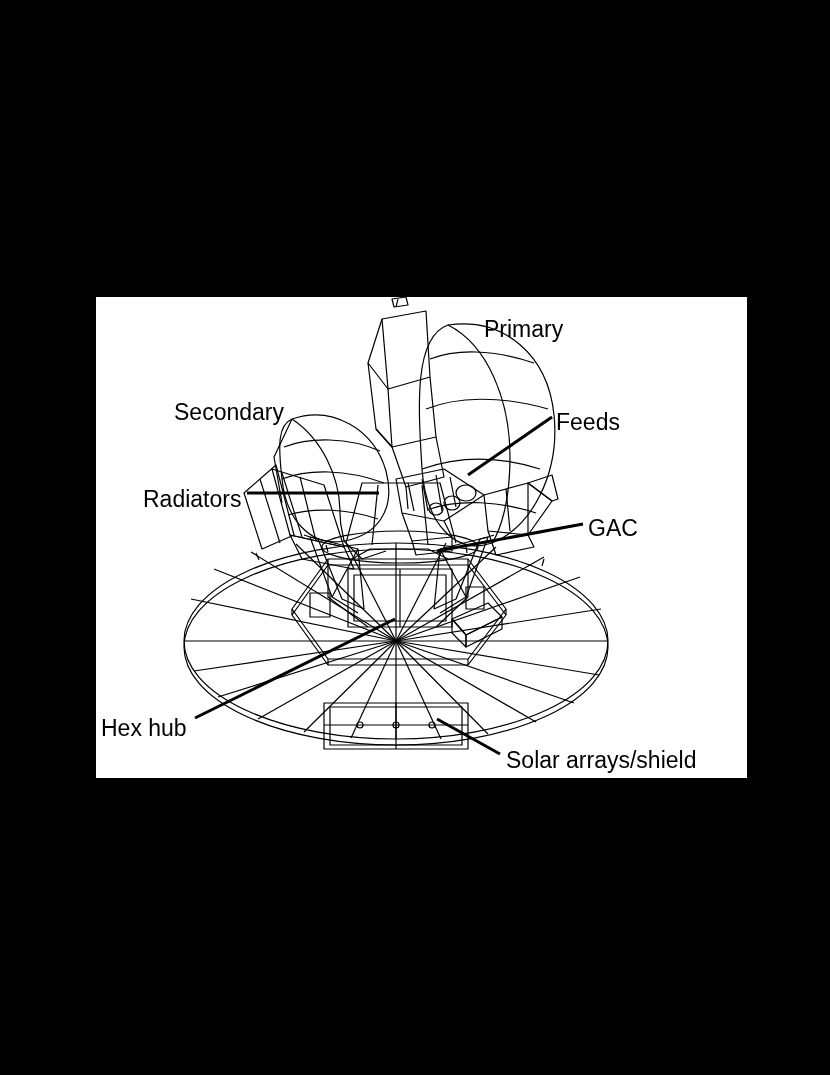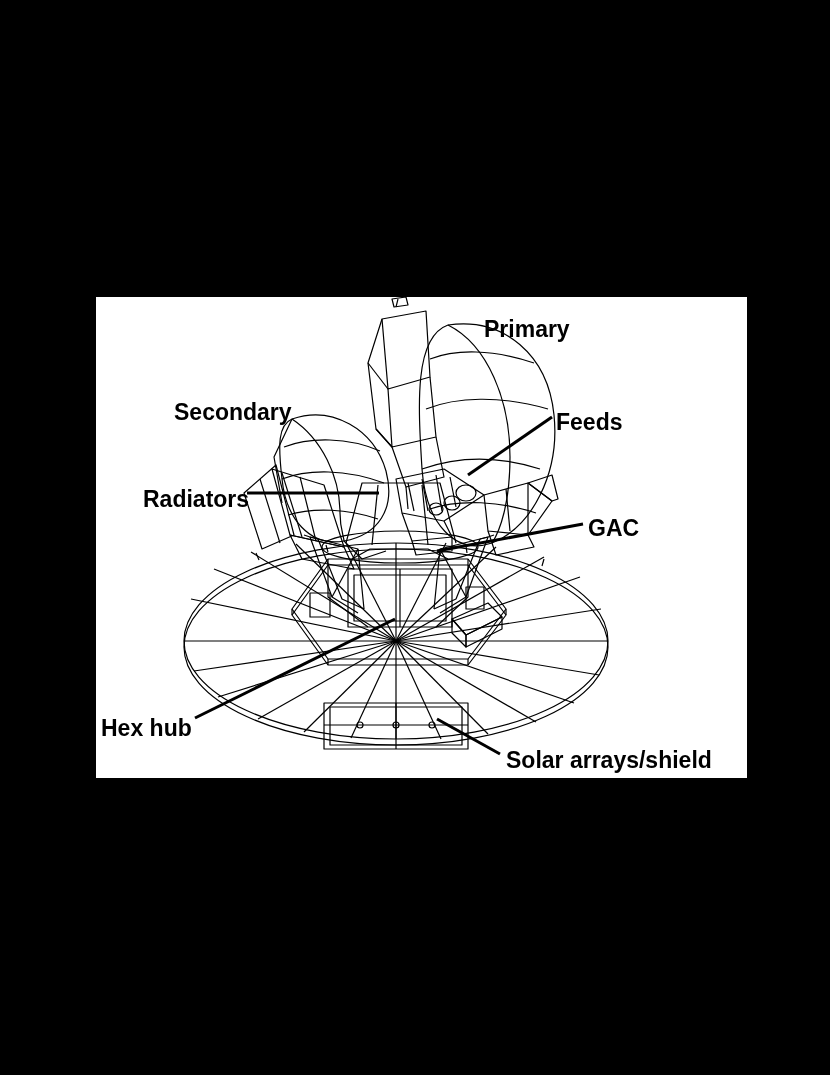--- a/index.html
+++ b/index.html
@@ -21,21 +21,20 @@
     height: 1075px;
     background: #000000;
   }
   #figure-panel {
     position: absolute;
     left: 96px;
     top: 297px;
     width: 651px;
     height: 481px;
     background: #ffffff;
-    font-weight: bold;
   }
   #figure-svg {
     display: block;
     width: 651px;
     height: 481px;
   }
   .lbl {
     font-family: "Liberation Sans", sans-serif;
     font-size: 23px;
     fill: #000000;

